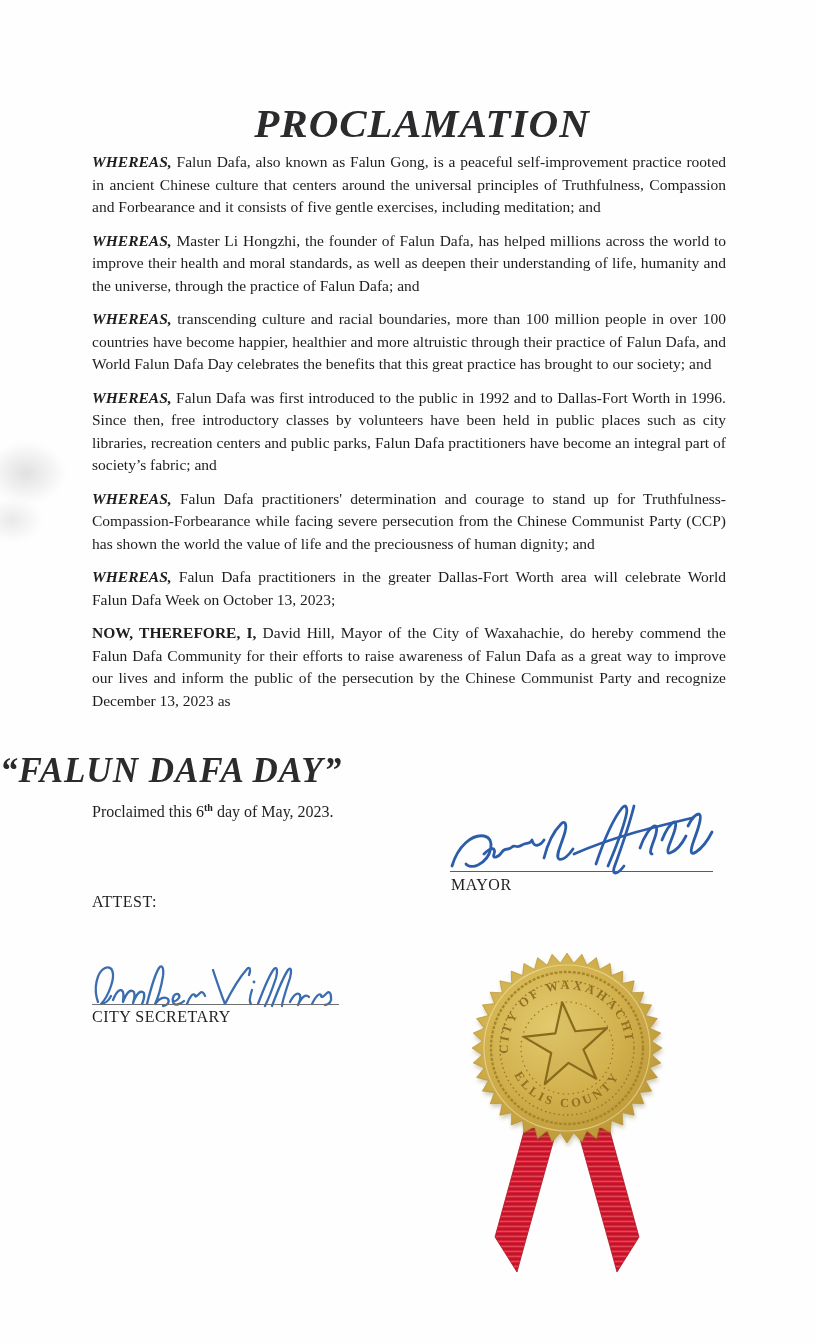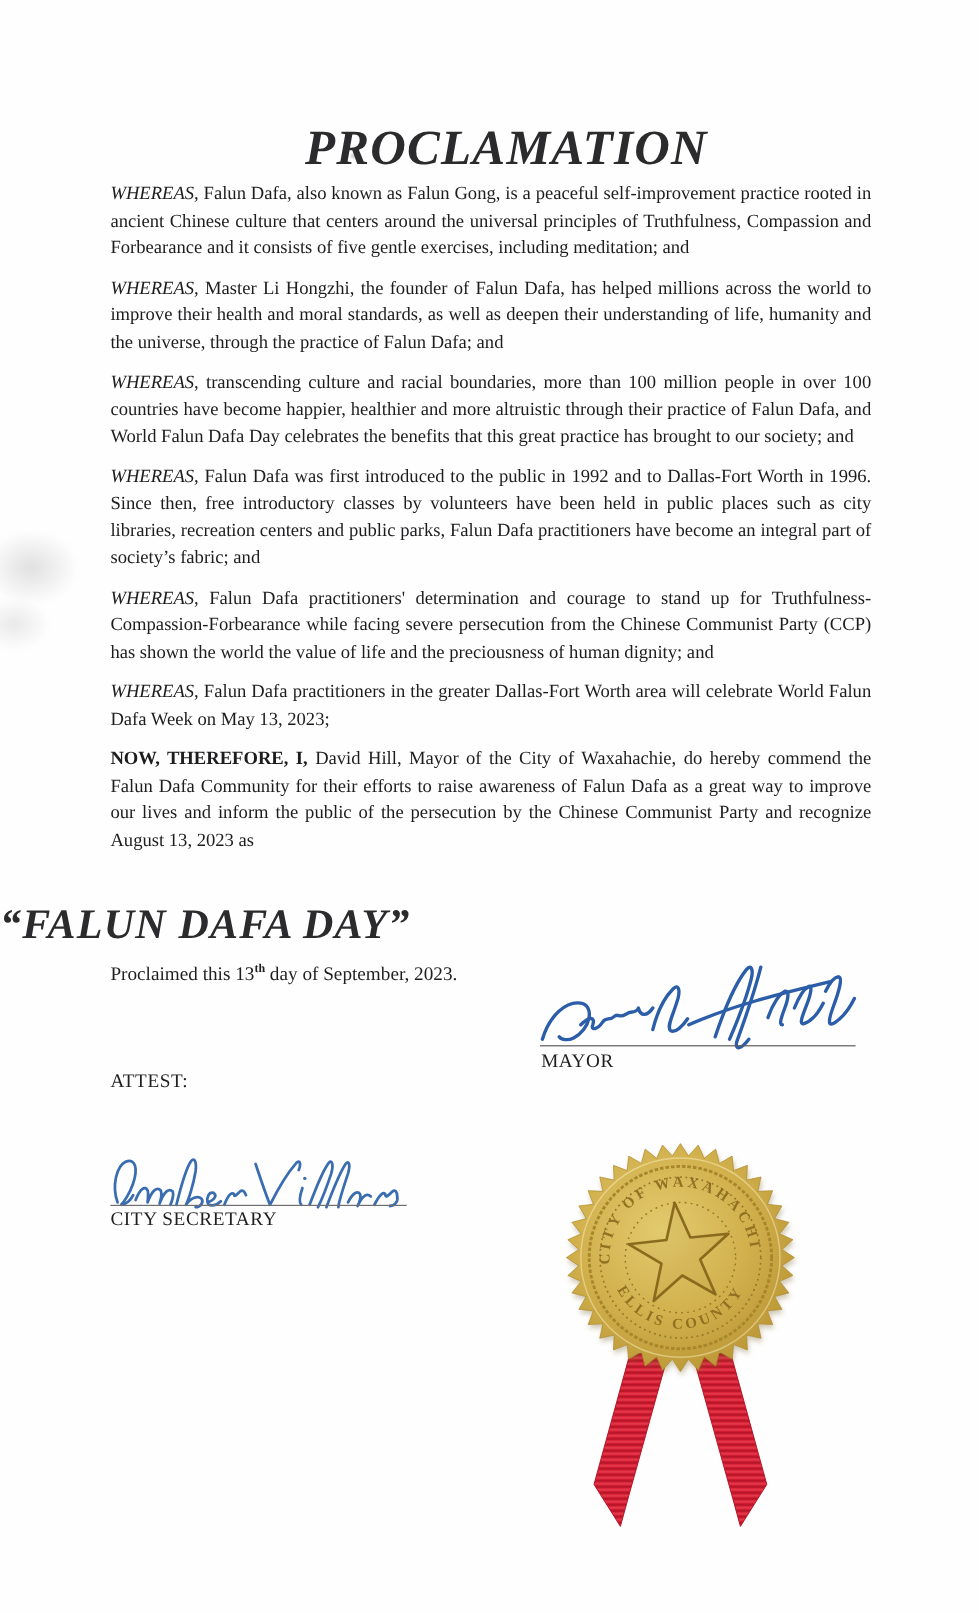--- a/index.html
+++ b/index.html
@@ -18,21 +18,21 @@
 
   .doc-title{
     position:absolute; top:72px; left:0; width:100%; text-align:center;
     font-size:41px; font-weight:bold; font-style:italic; letter-spacing:1px; color:#2b2b2d;
   }
   .body-text{
     position:absolute; top:151px; left:92px; width:634px;
     font-size:15.5px; line-height:22.5px; text-align:justify; color:#1d1d1f;
   }
   .para{margin:0 0 11px 0;}
-  .lead-whereas{font-weight:normal; font-style:italic;}
+  .lead-whereas{font-weight:bold; font-style:italic;}
   .lead-now{font-weight:bold;}
 
   .day-heading{
     position:absolute; top:722px; left:0; width:100%; text-align:left;
     font-size:35px; font-weight:bold; font-style:italic; letter-spacing:1px; color:#2b2b2d;
   }
   .proclaimed{position:absolute; top:786px; left:92px; font-size:16px;}
   .proclaimed sup{font-size:10px; font-weight:bold;}
 
   .sig-svg{position:absolute;}
@@ -60,27 +60,27 @@
   <div class="artifact a3"></div>
 
   <h1 class="doc-title">PROCLAMATION</h1>
 
   <div class="body-text">
     <p class="para"><span class="lead-whereas">WHEREAS,</span> <span>Falun Dafa, also known as Falun Gong, is a peaceful self-improvement practice rooted in ancient Chinese culture that centers around the universal principles of Truthfulness, Compassion and Forbearance and it consists of five gentle exercises, including meditation; and</span></p>
     <p class="para"><span class="lead-whereas">WHEREAS,</span> <span>Master Li Hongzhi, the founder of Falun Dafa, has helped millions across the world to improve their health and moral standards, as well as deepen their understanding of life, humanity and the universe, through the practice of Falun Dafa; and</span></p>
     <p class="para"><span class="lead-whereas">WHEREAS,</span> <span>transcending culture and racial boundaries, more than 100 million people in over 100 countries have become happier, healthier and more altruistic through their practice of Falun Dafa, and World Falun Dafa Day celebrates the benefits that this great practice has brought to our society; and</span></p>
     <p class="para"><span class="lead-whereas">WHEREAS,</span> <span>Falun Dafa was first introduced to the public in 1992 and to Dallas-Fort Worth in 1996.  Since then, free introductory classes by volunteers have been held in public places such as city libraries, recreation centers and public parks, Falun Dafa practitioners have become an integral part of society’s fabric; and</span></p>
     <p class="para"><span class="lead-whereas">WHEREAS,</span> <span>Falun Dafa practitioners' determination and courage to stand up for Truthfulness-Compassion-Forbearance while facing severe persecution from the Chinese Communist Party (CCP) has shown the world the value of life and the preciousness of human dignity; and</span></p>
-    <p class="para"><span class="lead-whereas">WHEREAS,</span> <span>Falun Dafa practitioners in the greater Dallas-Fort Worth area will celebrate World Falun Dafa Week on May 13, 2023;</span></p>
-    <p class="para"><span class="lead-now">NOW, THEREFORE, I,</span> <span>David Hill, Mayor of the City of Waxahachie, do hereby commend the Falun Dafa Community for their efforts to raise awareness of Falun Dafa as a great way to improve our lives and inform the public of the persecution by the Chinese Communist Party and recognize August 13, 2023 as</span></p>
+    <p class="para"><span class="lead-whereas">WHEREAS,</span> <span>Falun Dafa practitioners in the greater Dallas-Fort Worth area will celebrate World Falun Dafa Week on October 13, 2023;</span></p>
+    <p class="para"><span class="lead-now">NOW, THEREFORE, I,</span> <span>David Hill, Mayor of the City of Waxahachie, do hereby commend the Falun Dafa Community for their efforts to raise awareness of Falun Dafa as a great way to improve our lives and inform the public of the persecution by the Chinese Communist Party and recognize December 13, 2023 as</span></p>
   </div>
 
   <h2 class="day-heading">“FALUN DAFA DAY”</h2>
 
-  <p class="proclaimed"><span>Proclaimed this 13</span><sup>th</sup><span> day of September, 2023.</span></p>
+  <p class="proclaimed"><span>Proclaimed this 6</span><sup>th</sup><span> day of May, 2023.</span></p>
 
   <svg class="sig-svg mayor-sig" viewBox="0 0 292 86" aria-label="David Hill">
     <g fill="none" stroke="#2b5da9" stroke-width="2.8" stroke-linecap="round" stroke-linejoin="round">
       <path d="M14,70 C20,50 34,38 46,40 C58,42 54,62 40,69 C36,71 30,71 28,68"></path>
       <path d="M46,58 C54,50 58,52 56,58 C54,63 60,62 64,56 C67,51 70,55 74,51 C77,48 78,53 84,49 C88,46 92,49 94,44 C96,52 102,50 106,44"></path>
       <path d="M106,62 C110,46 117,34 123,28 C127,24 129,28 127,36 C123,50 117,60 121,63 C125,65 131,59 135,53"></path>
       <path d="M158,68 C166,44 176,22 184,12 C188,7 190,12 188,20 C184,36 176,56 170,70"></path>
       <path d="M196,10 C192,26 184,50 176,72 C174,80 180,78 186,70"></path>
       <path d="M136,58 C172,42 212,32 254,22"></path>
       <path d="M202,52 C206,40 212,32 216,30 C220,29 219,36 216,44 C213,52 211,58 214,58"></path>

